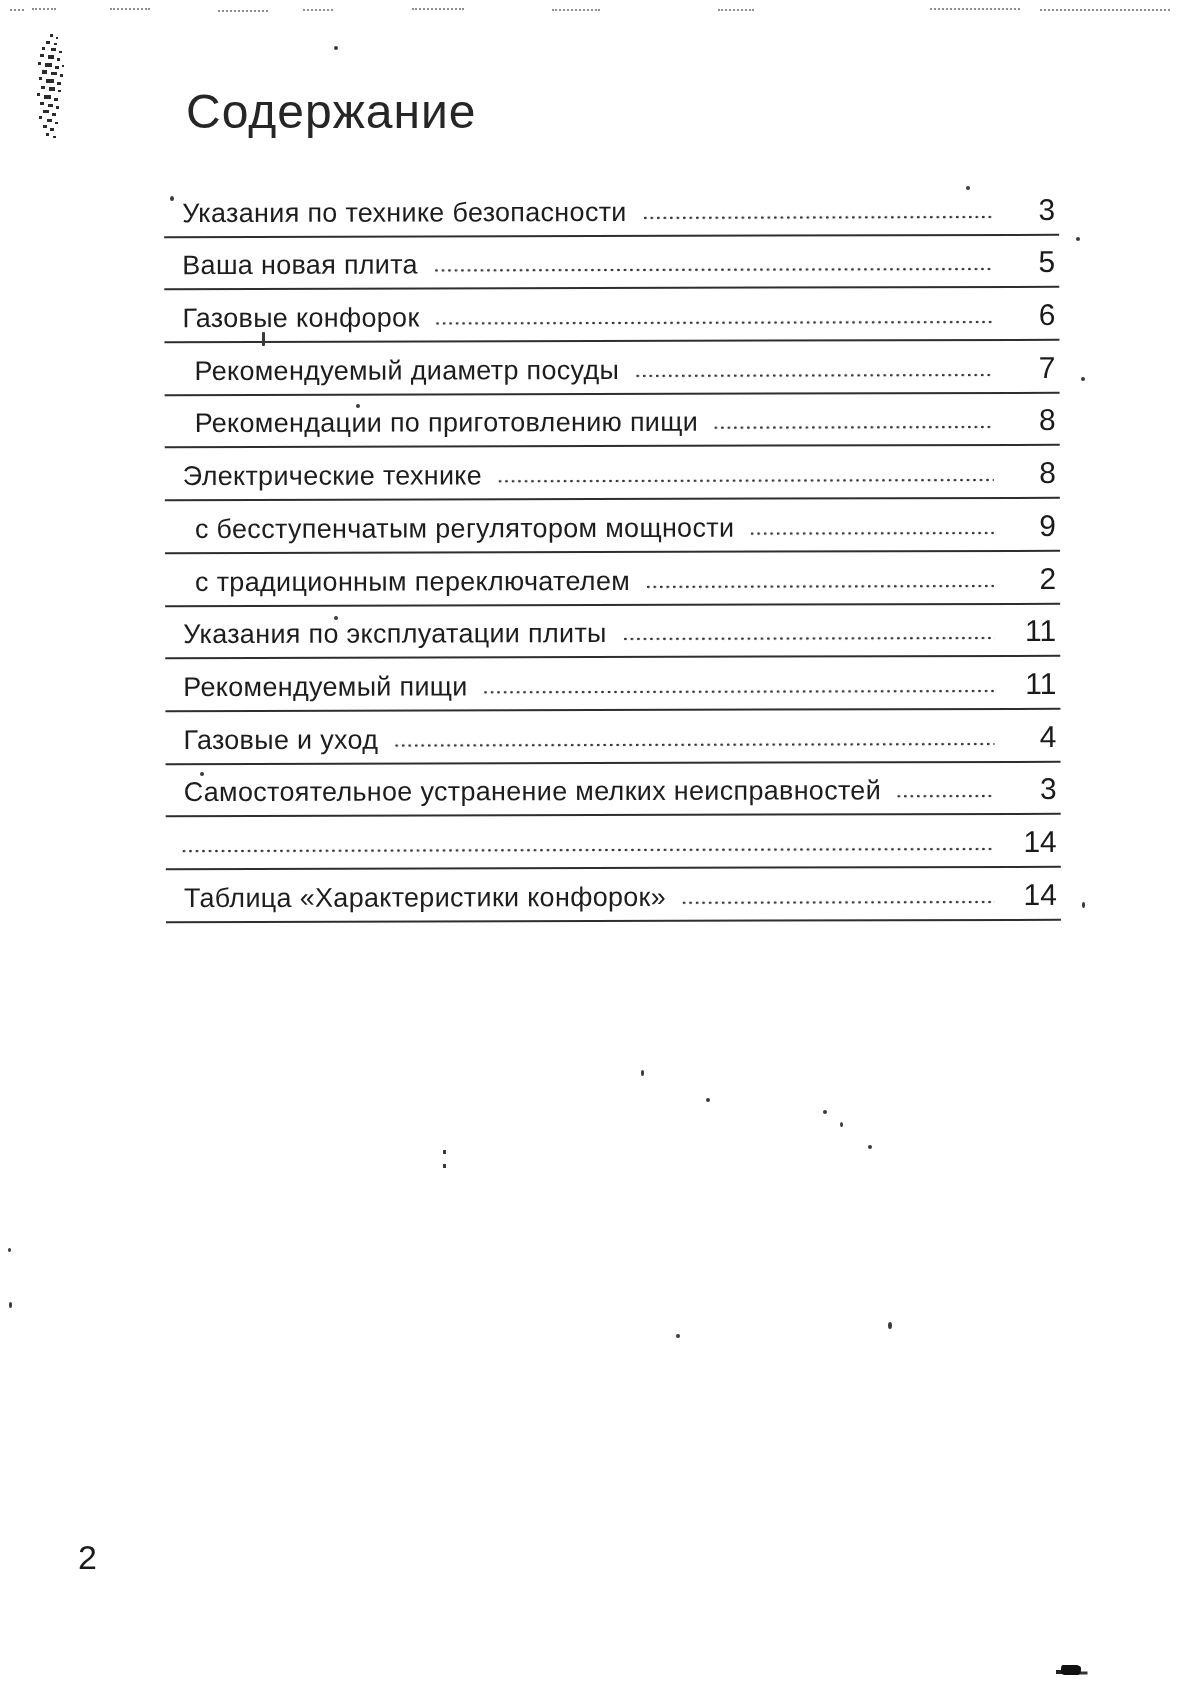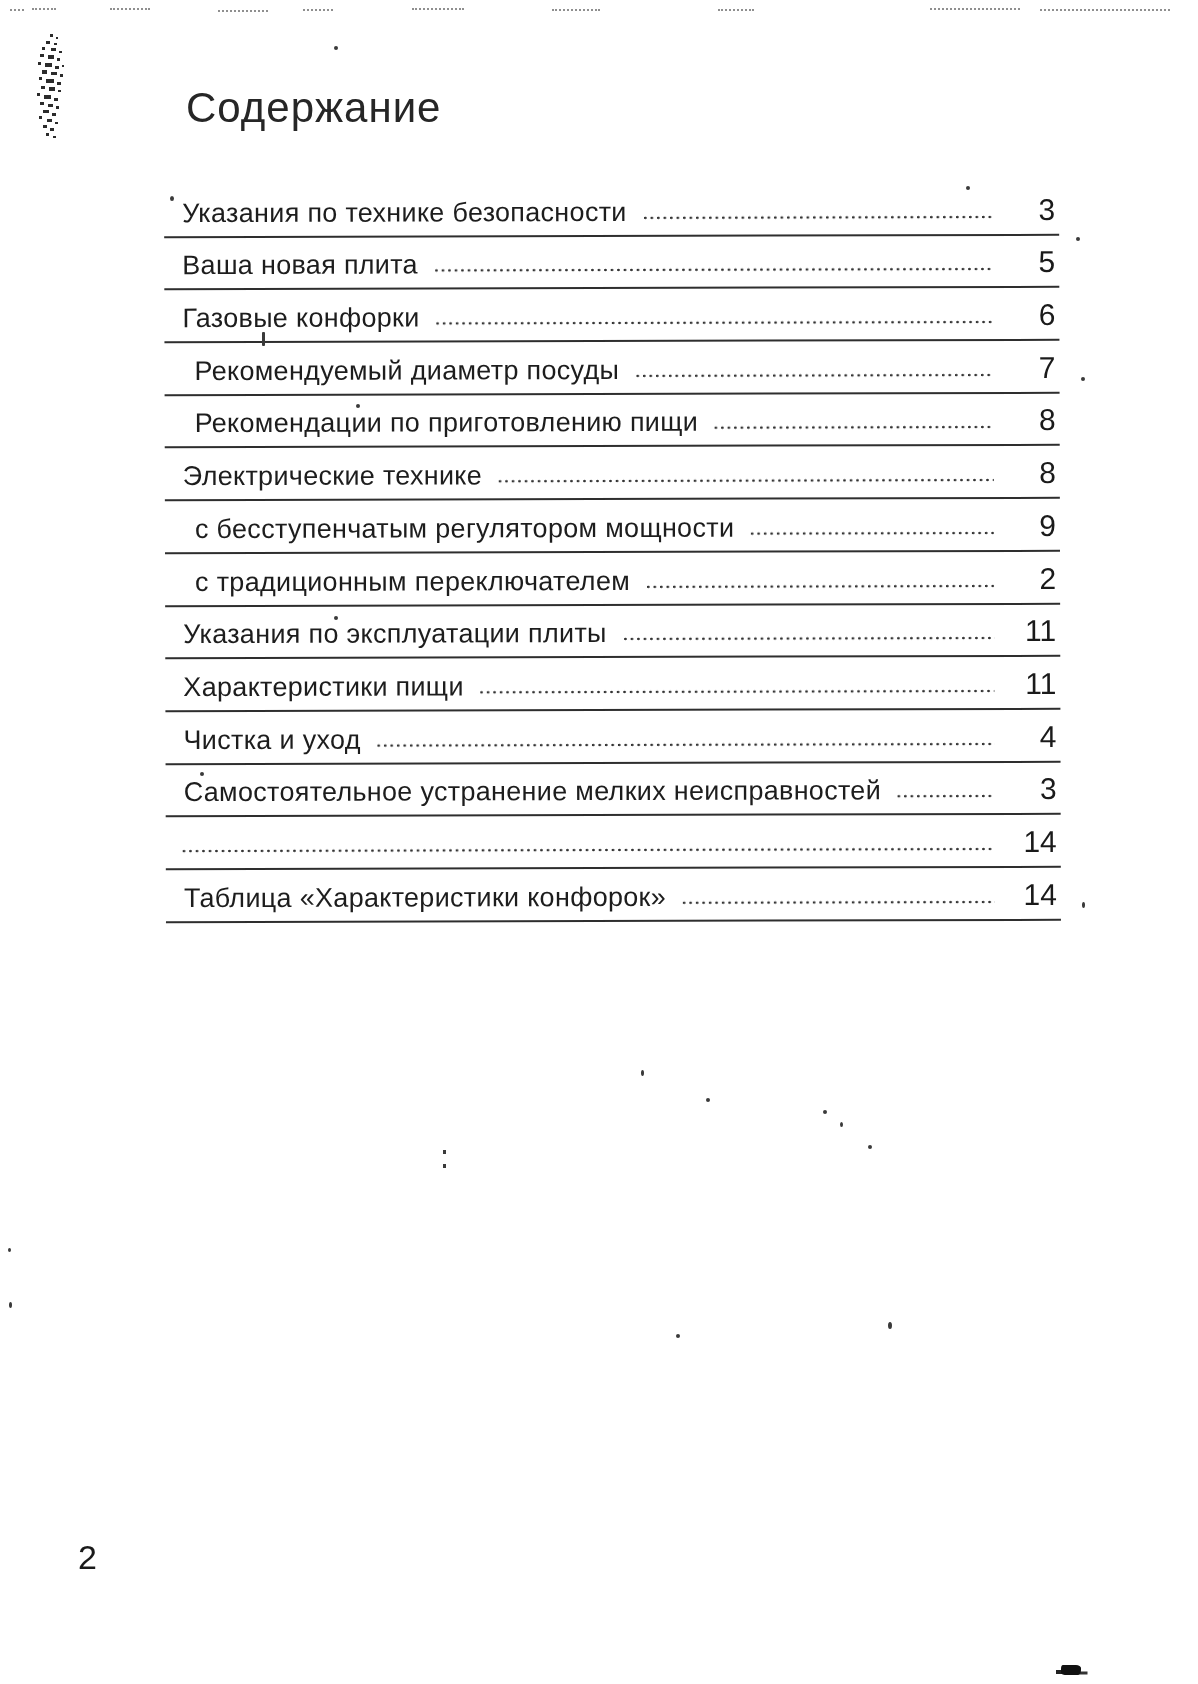--- a/index.html
+++ b/index.html
@@ -35,21 +35,21 @@
     top: 32px;
     width: 48px;
     height: 108px;
   }
 
   
   .doc-title {
     position: absolute;
     left: 186px;
     top: 84px;
-    font-size: 42px;
+    font-size: 48px;
     font-weight: 400;
     letter-spacing: 1px;
     color: #262626;
   }
 
   
   .toc {
     position: absolute;
     left: 165px;
     top: 184px;
@@ -175,21 +175,21 @@
       <span class="entry-page">3</span>
     </div>
 
     <div class="toc-row">
       <span class="entry-label">Ваша новая плита</span>
       <span class="leader"></span>
       <span class="entry-page">5</span>
     </div>
 
     <div class="toc-row">
-      <span class="entry-label">Газовые конфорки</span>
+      <span class="entry-label">Газовые конфорок</span>
       <span class="leader"></span>
       <span class="entry-page">6</span>
     </div>
 
     <div class="toc-row indent-1">
       <span class="entry-label">Рекомендуемый диаметр посуды</span>
       <span class="leader"></span>
       <span class="entry-page">7</span>
     </div>
 
@@ -217,27 +217,27 @@
       <span class="entry-page">2</span>
     </div>
 
     <div class="toc-row">
       <span class="entry-label">Указания по эксплуатации плиты</span>
       <span class="leader"></span>
       <span class="entry-page">11</span>
     </div>
 
     <div class="toc-row">
-      <span class="entry-label">Характеристики пищи</span>
+      <span class="entry-label">Рекомендуемый пищи</span>
       <span class="leader"></span>
       <span class="entry-page">11</span>
     </div>
 
     <div class="toc-row">
-      <span class="entry-label">Чистка и уход</span>
+      <span class="entry-label">Газовые и уход</span>
       <span class="leader"></span>
       <span class="entry-page">4</span>
     </div>
 
     <div class="toc-row">
       <span class="entry-label">Самостоятельное устранение мелких неисправностей</span>
       <span class="leader"></span>
       <span class="entry-page">3</span>
     </div>
 

